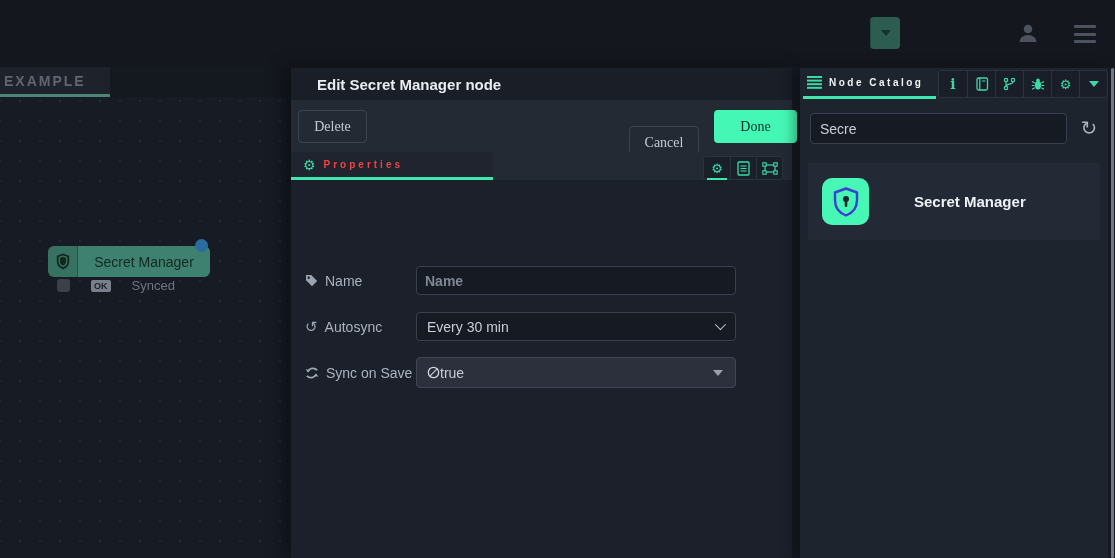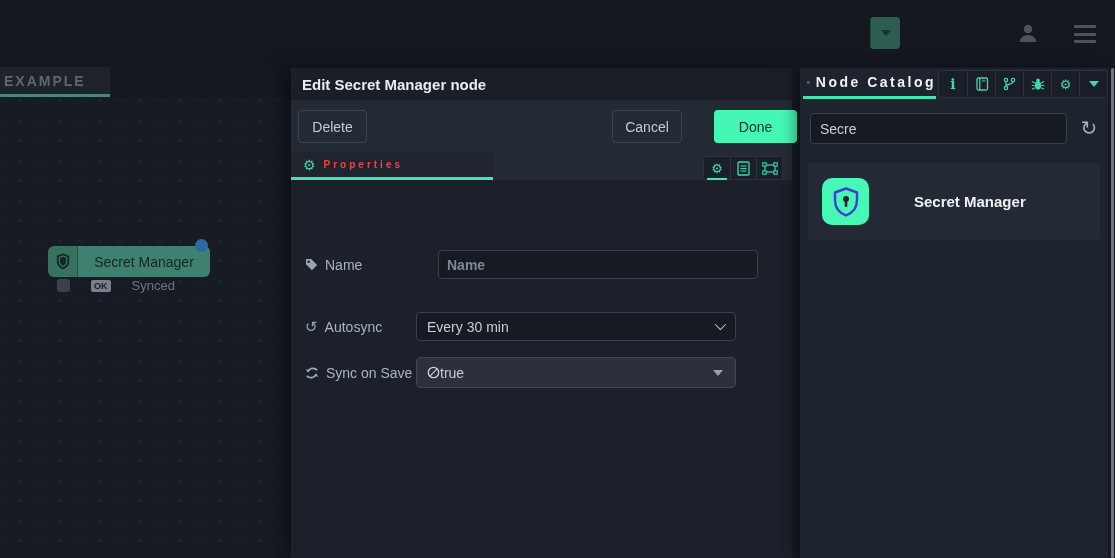--- a/index.html
+++ b/index.html
@@ -29,26 +29,26 @@
   .flow-node { position:absolute; left:48px; top:179px; width:162px; height:31px; background:#3f8170; border-radius:6px; display:flex; align-items:center; cursor:pointer; }
   .flow-node-icon { width:30px; height:31px; background:rgba(0,0,0,0.12); border-right:1px solid rgba(0,0,0,0.25); border-radius:6px 0 0 6px; display:flex; align-items:center; justify-content:center; }
   .flow-node-label { flex:1; text-align:center; font-size:14px; color:#13281f; font-weight:500; }
   .node-dot { position:absolute; left:195px; top:172px; width:13px; height:13px; border-radius:50%; background:#2b6c9f; }
   .node-status { position:absolute; left:57px; top:211px; display:flex; align-items:center; gap:21px; }
   .status-square { width:13px; height:13px; background:#3b404a; border-radius:3px; }
   .ok-badge { background:#79808b; color:#1a1f28; font-size:9px; font-weight:bold; padding:1px 3px; border-radius:2px; }
   .status-text { font-size:13px; color:#6f7683; }
   
   .dialog { position:absolute; left:291px; top:68px; width:501px; height:490px; background:#1b202a; box-shadow:-8px 0 16px rgba(0,0,0,0.4); z-index:6; }
-  .dialog-title { height:32px; background:#191e27; display:flex; align-items:center; padding-left:11px; font-size:15px; font-weight:bold; color:#e9ecf0; }
+  .dialog-title { height:32px; background:#191e27; display:flex; align-items:center; padding-left:26px; font-size:15px; font-weight:bold; color:#e9ecf0; }
   .dialog-btnrow { height:52px; background:#242a34; position:relative; }
-  .btn { position:absolute; top:10px; height:33px; border-radius:4px; font-size:14px; display:flex; align-items:center; justify-content:center; cursor:pointer; font-family:Liberation Sans, sans-serif; }
+  .btn { position:absolute; top:10px; height:33px; border-radius:4px; font-size:14px; display:flex; align-items:center; justify-content:center; cursor:pointer; font-family:Liberation Serif, serif; }
   .btn-outline { background:transparent; border:1px solid #3c4350; color:#c3cad3; }
   .btn-delete { left:7px; width:69px; }
-  .btn-cancel { left:321px; width:70px; }
+  .btn-cancel { left:338px; width:70px;margin-top:16px; }
   .btn-done { left:423px; width:83px; background:#45f7b5; border:none; color:#123129; font-weight:500; }
   .dialog-tabstrip { height:28px; background:#242a34; position:relative; }
   .tab-properties { position:absolute; left:0; top:0; width:202px; height:28px; background:#1f242e; border-bottom:3px solid #3ee8ae; display:flex; align-items:center; gap:8px; padding-left:12px; cursor:pointer; }
   .tab-properties .gear-glyph { color:#3fd9a8; font-size:14px; line-height:1; }
   .tab-properties span.lbl { font-size:10px; font-weight:bold; letter-spacing:3px; color:#ef4444; }
   .tab-icons { position:absolute; left:412px; top:4px; height:24px; display:flex; background:#1a202a; border:1px solid #2c323e; border-radius:3px; }
   .tab-icon-cell { width:26px; display:flex; align-items:center; justify-content:center; cursor:pointer; position:relative; }
   .tab-icon-cell + .tab-icon-cell { border-left:1px solid #2c323e; }
   .tab-icon-cell.active::after { content:""; position:absolute; left:3px; right:3px; bottom:-1px; height:2px; background:#3ee8ae; }
   .gear-glyph2 { color:#3fd9a8; font-size:13px; line-height:1; }
@@ -61,21 +61,21 @@
   .select-box { width:320px; height:29px; background:#151a23; border:1px solid #39404d; border-radius:4px; display:flex; align-items:center; padding:0 10px; cursor:pointer; position:relative; }
   .select-box .val { font-size:14px; color:#c9cfd8; }
   .chev { position:absolute; right:12px; top:9px; width:8px; height:8px; border-right:1.6px solid #c2c9d3; border-bottom:1.6px solid #c2c9d3; transform:rotate(45deg) translateY(-2px); }
   .typed-box { width:320px; height:31px; background:#2b303c; border:1px solid #3e4553; border-radius:4px; display:flex; align-items:center; padding:0 10px; cursor:pointer; position:relative; }
   .typed-box .val { font-size:14px; color:#c6ccd6; }
   .tri-light { position:absolute; right:12px; top:12px; width:0; height:0; border-left:5px solid transparent; border-right:5px solid transparent; border-top:6px solid #98a0ac; }
   
   .catalog { position:absolute; left:800px; top:68px; width:308px; height:490px; background:#1e242d; box-shadow:-6px 0 12px rgba(0,0,0,0.35); z-index:6; }
   .cat-header { position:absolute; left:0; top:0; width:308px; height:32px; }
   .cat-tab { position:absolute; left:3px; top:0; width:133px; height:31px; border-bottom:3px solid #3ee8ae; display:flex; align-items:center; gap:6px; padding-left:4px; overflow:hidden; cursor:pointer; }
-  .cat-tab span { font-size:14px; font-weight:bold; letter-spacing:2.5px; color:#f0f3f6; white-space:nowrap; }
+  .cat-tab span { font-size:10px; font-weight:bold; letter-spacing:2.5px; color:#f0f3f6; white-space:nowrap; }
   .cat-toolbar { position:absolute; left:138px; top:2px; height:28px; display:flex; background:#191e28; border:1px solid #2c323e; border-radius:3px; }
   .cat-tool { width:28px; display:flex; align-items:center; justify-content:center; cursor:pointer; }
   .cat-tool + .cat-tool { border-left:1px solid #2c323e; }
   .info-i { color:#3fd9a8; font-family:"DejaVu Serif",serif; font-weight:bold; font-size:14px; }
   .tri-mint { width:0; height:0; border-left:5px solid transparent; border-right:5px solid transparent; border-top:6px solid #3fd9a8; }
   .cat-search-row { position:absolute; left:0; top:45px; width:308px; }
   .cat-search { position:absolute; left:10px; top:0; width:257px; height:31px; background:#151a23; border:1px solid #39404d; border-radius:4px; color:#c9cfd8; font-size:14px; padding:0 9px; font-family:"Liberation Sans",sans-serif; outline:none; }
   .refresh { position:absolute; left:276px; top:2px; width:26px; height:26px; display:flex; align-items:center; justify-content:center; color:#a7afbb; font-size:20px; cursor:pointer; }
   .cat-item { position:absolute; left:8px; top:95px; width:292px; height:77px; background:#242a35; border-radius:2px; display:flex; align-items:center; cursor:pointer; }
   .cat-item-tile { width:47px; height:47px; margin-left:14px; background:#47f7b6; border-radius:10px; display:flex; align-items:center; justify-content:center; }
@@ -163,21 +163,21 @@
           <rect x="11.8" y="0.8" width="3.4" height="3.4" fill="#1a202a" stroke="#3fd9a8" stroke-width="1.1"></rect>
           <rect x="0.8" y="8.8" width="3.4" height="3.4" fill="#1a202a" stroke="#3fd9a8" stroke-width="1.1"></rect>
           <rect x="11.8" y="8.8" width="3.4" height="3.4" fill="#1a202a" stroke="#3fd9a8" stroke-width="1.1"></rect>
         </svg>
       </div>
     </div>
   </div>
 
   <div class="form">
 
-    <div class="form-row" style="top:70px;gap:22px;">
+    <div class="form-row" style="top:86px;">
       <div class="row-label">
         <svg width="13" height="13" viewBox="0 0 13 13">
           <path d="M1,1 h5.2 l6,6 -5.2,5.2 -6,-6 z" fill="#99a3b1"></path>
           <circle cx="3.7" cy="3.7" r="1.2" fill="#1b202a"></circle>
         </svg>
         <span>Name</span>
       </div>
       <input class="txt-input" type="text" placeholder="Name" style="">
     </div>
 

